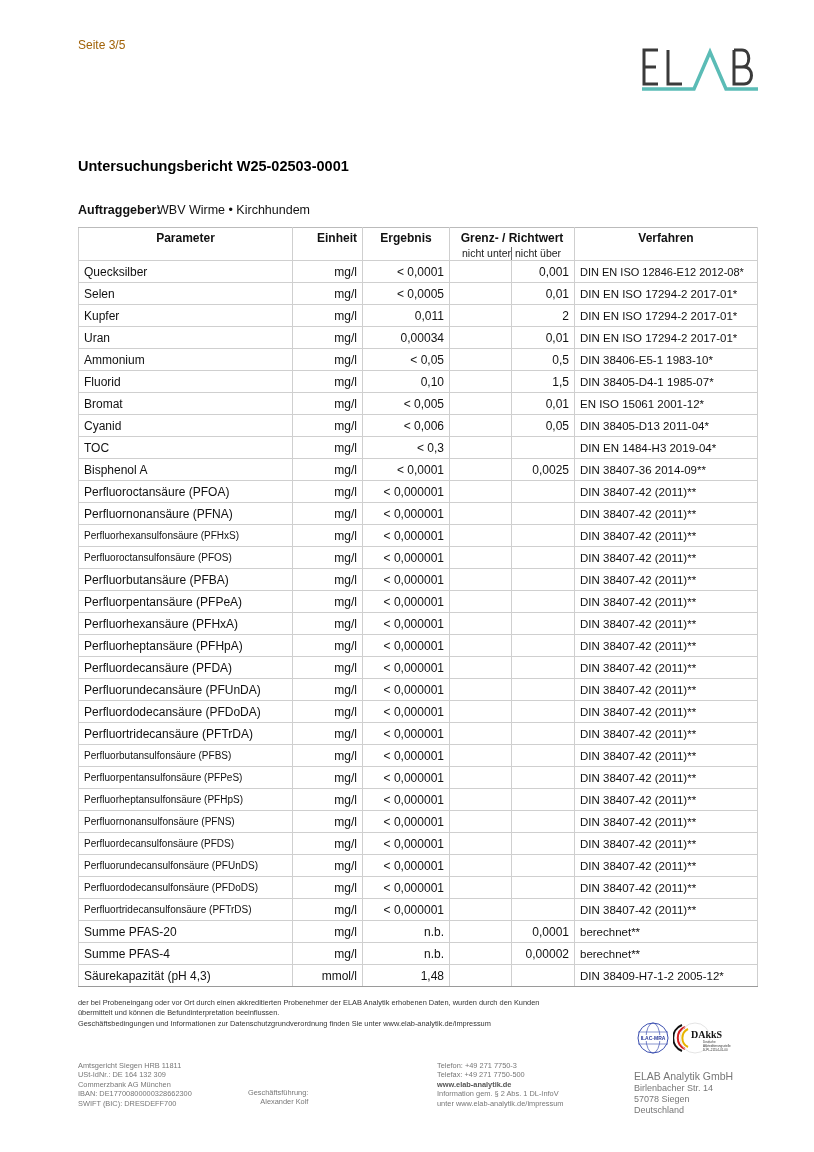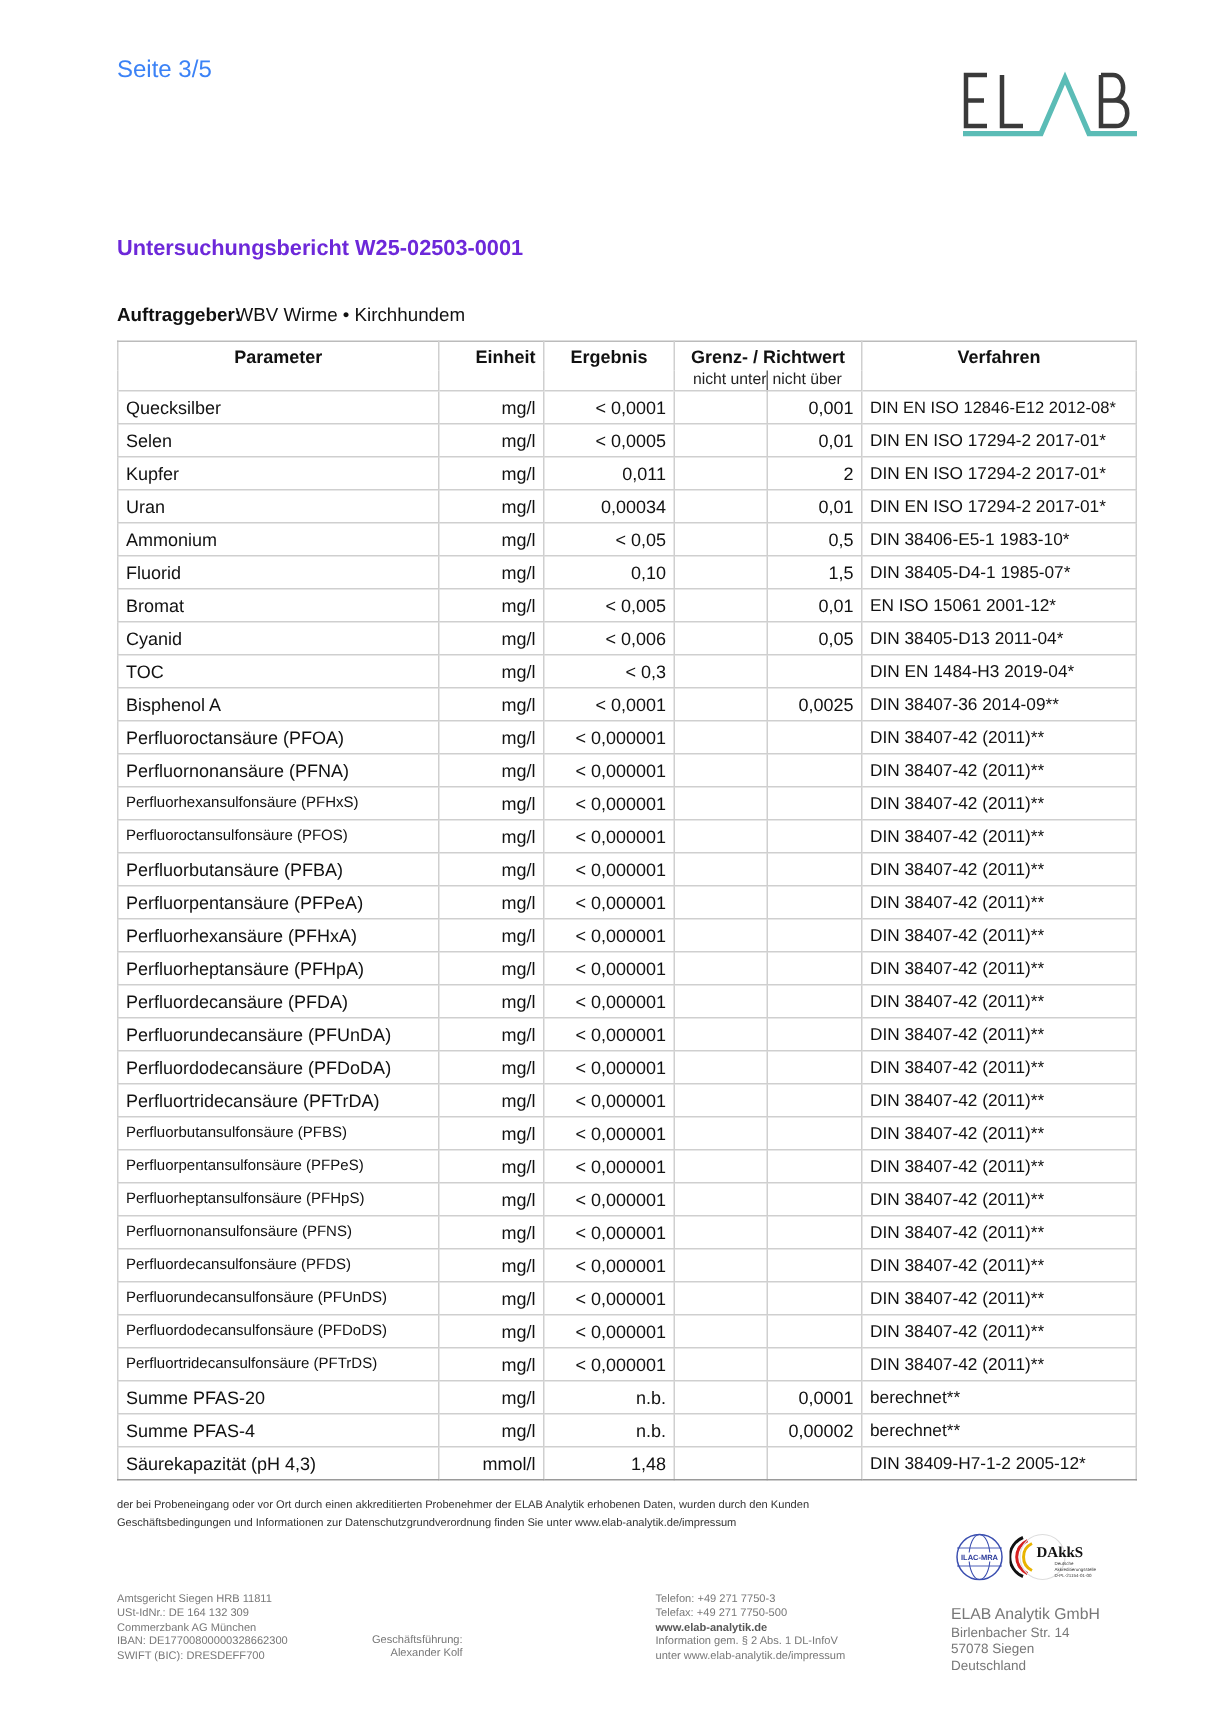--- a/index.html
+++ b/index.html
@@ -1,21 +1,21 @@
 <!DOCTYPE html>
 <html><head>
 <meta charset="utf-8">
 <style>
   html, body { margin: 0; padding: 0; background: #ffffff; }
   body { width: 814px; height: 1152px; position: relative; overflow: hidden;
          font-family: "Liberation Sans", sans-serif; color: #111; }
   .abs { position: absolute; }
-  #page-num { left: 78px; top: 38px; font-size: 16px; color: #3b82f6; }
+  #page-num { left: 78px; top: 38px; font-size: 12px; color: #a16207; }
   #logo { left: 640px; top: 44px; width: 120px; height: 50px; }
-  #title { left: 78px; top: 158px; font-size: 14.5px; font-weight: bold; color: #6d28d9; }
+  #title { left: 78px; top: 158px; font-size: 14.5px; font-weight: bold; color: #000000; }
   #client-label { left: 78px; top: 203px; font-size: 12.5px; font-weight: bold; }
   #client-value { left: 157px; top: 203px; font-size: 12.5px; }
 
   table#results { position: absolute; left: 78px; top: 227px; border-collapse: collapse;
                   width: 679px; table-layout: fixed; font-size: 12px; }
   #results col.c1 { width: 214px; }
   #results col.c2 { width: 70px; }
   #results col.c3 { width: 87px; }
   #results col.c4 { width: 62px; }
   #results col.c5 { width: 63px; }
@@ -349,20 +349,21 @@
         <td class="num">1,48</td>
         <td class="num"></td>
         <td class="num"></td>
         <td class="verf">DIN 38409-H7-1-2 2005-12*</td>
       </tr>
     </tbody>
 </table>
 
 <div id="disclaimer" class="abs">
   <p>der bei Probeneingang oder vor Ort durch einen akkreditierten Probenehmer der ELAB Analytik erhobenen Daten, wurden durch den Kunden</p>
+  <p>übermittelt und können die Befundinterpretation beeinflussen.</p>
   <p class="gap">Geschäftsbedingungen und Informationen zur Datenschutzgrundverordnung finden Sie unter www.elab-analytik.de/impressum</p>
 </div>
 
 <div id="foot-col1" class="abs foot">
   <div>Amtsgericht Siegen HRB 11811</div>
   <div>USt-IdNr.: DE 164 132 309</div>
   <div>Commerzbank AG München</div>
   <div>IBAN: DE17700800000328662300</div>
   <div>SWIFT (BIC): DRESDEFF700</div>
 </div>

